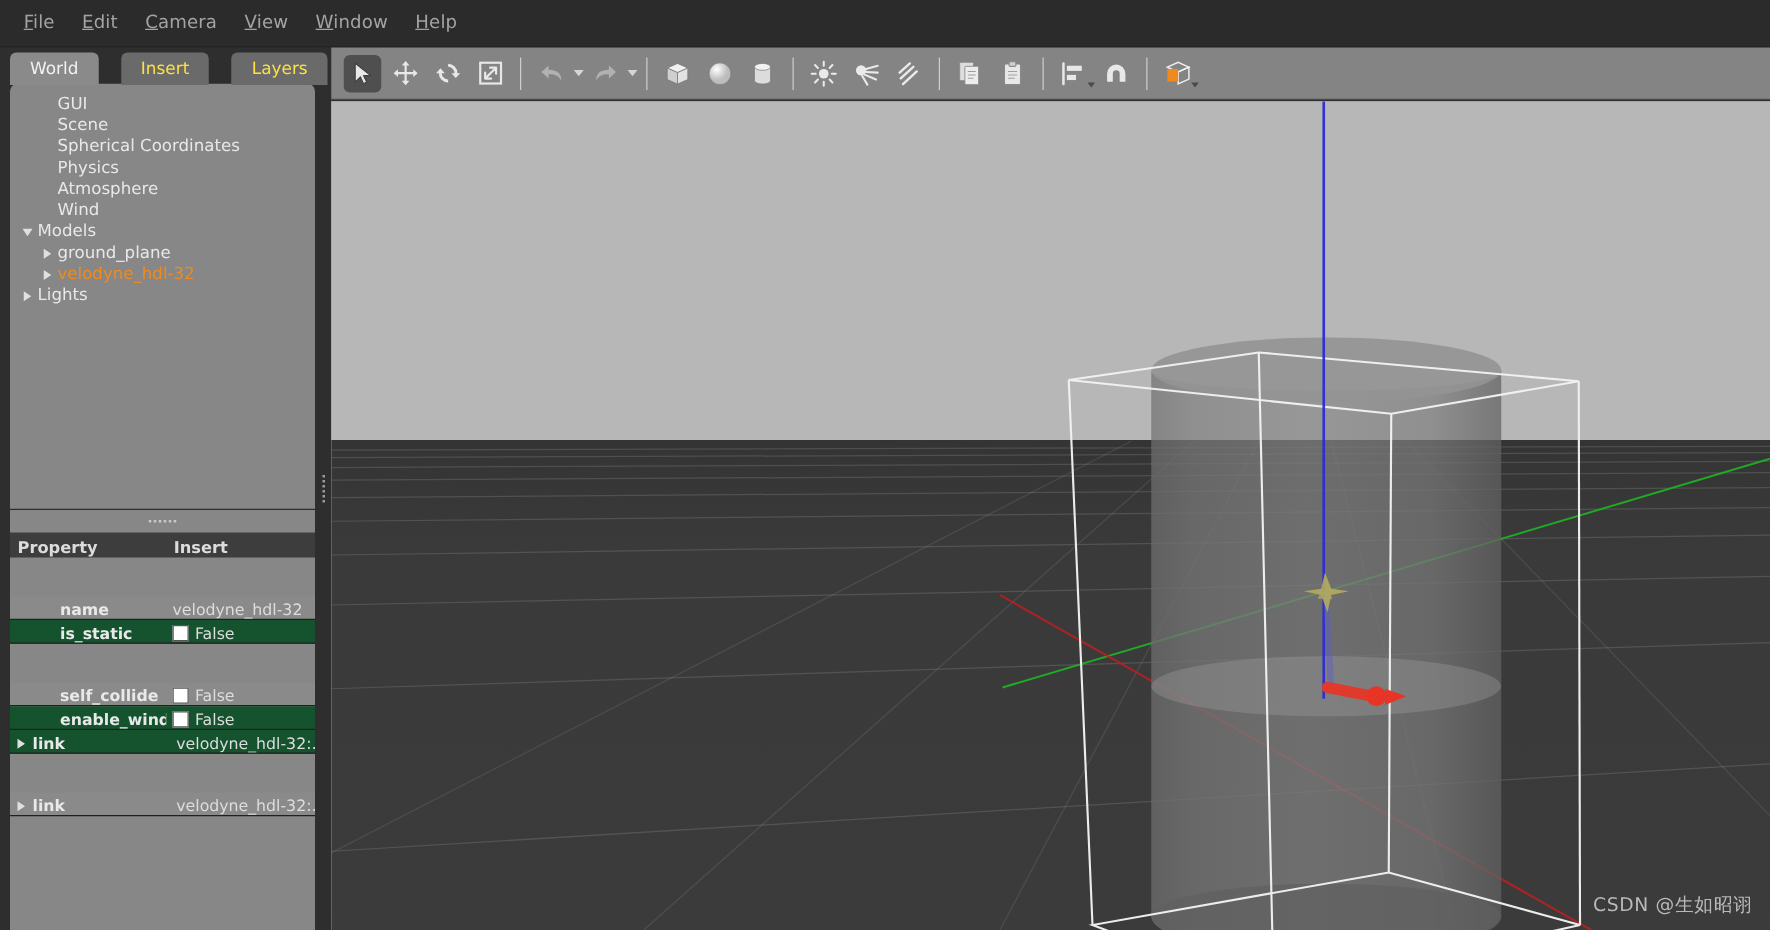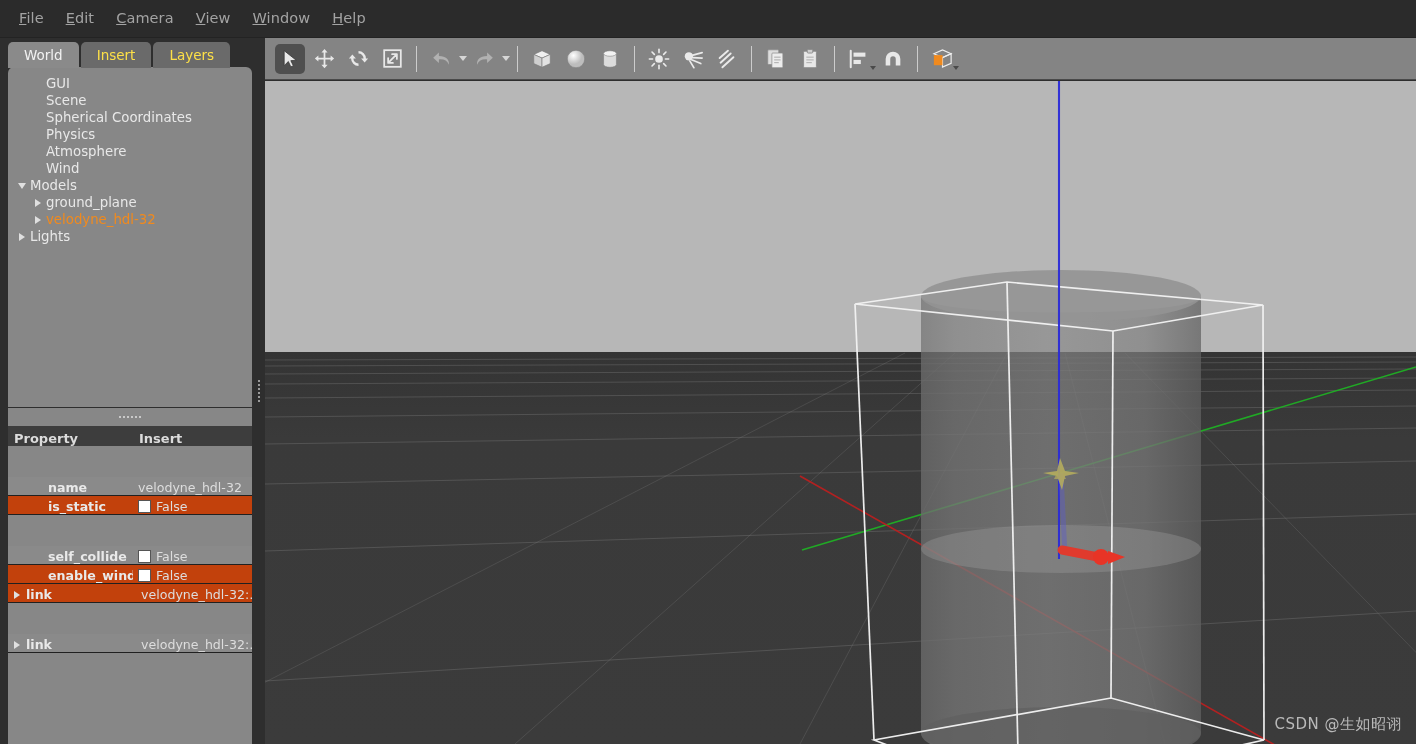--- a/index.html
+++ b/index.html
@@ -23,21 +23,21 @@
   }
   .menu-item u { text-decoration:underline; }
 
   
   #leftdock {
     position:absolute; left:0; top:38px; width:258px; height:706px;
     background:#2e2e2e;
   }
   #tabbar {
     position:absolute; left:8px; top:4px; height:26px;
-    display:flex; align-items:flex-end; gap:2px; z-index:4;
+    display:flex; align-items:flex-end; gap:18px; z-index:4;
   }
   .tab {
     height:26px; padding:0 16px; display:flex; align-items:center;
     font-size:13.5px; color:#fde047; background:#6a6a6a;
     border-radius:5px 5px 0 0; cursor:default;
   }
   .tab.active { background:#8a8a8a; color:#f2f2f2; }
 
   #treepanel {
     position:absolute; left:8px; top:29px; width:244px; height:340px;
@@ -73,21 +73,21 @@
   .prow { display:flex; width:100%; font-size:12.6px; align-items:flex-end; }
   .phead {
     height:20px; background:#3d3d3d; color:#dcdcdc; font-weight:bold; font-size:13px;
   }
   .phead .c1 { padding-left:6px; }
   .phead .c2 { padding-left:6px; }
   .c1 { width:125px; flex:0 0 125px; overflow:hidden; white-space:nowrap; }
   .c2 { flex:1 1 auto; overflow:hidden; white-space:nowrap; }
   .drow { height:19px; border-bottom:1px solid #202020; color:#d8d8d8; }
   .drow.light { background:#8a8a8a;margin-top:31px; }
-  .drow.dark  { background:#c2410c; }
+  .drow.dark  { background:#14532d; }
   .drow .c1 { font-weight:bold; padding-left:40px; color:#e9e9e9; }
   .drow .c2 { padding-left:5px; display:flex; align-items:center; gap:5px; color:#dddddd; }
   .drow.grp .c1 { padding-left:6px; display:flex; align-items:center; gap:6px; }
   .drow.grp .c2 { padding-left:0; justify-content:flex-start; }
   .cbx { width:13px; height:13px; background:#ffffff; border:1px solid #555; flex:0 0 13px; }
   .vcell-right { padding-left:8px; }
 
   
   #vsplit {
     position:absolute; left:252px; top:38px; width:13px; height:706px;

